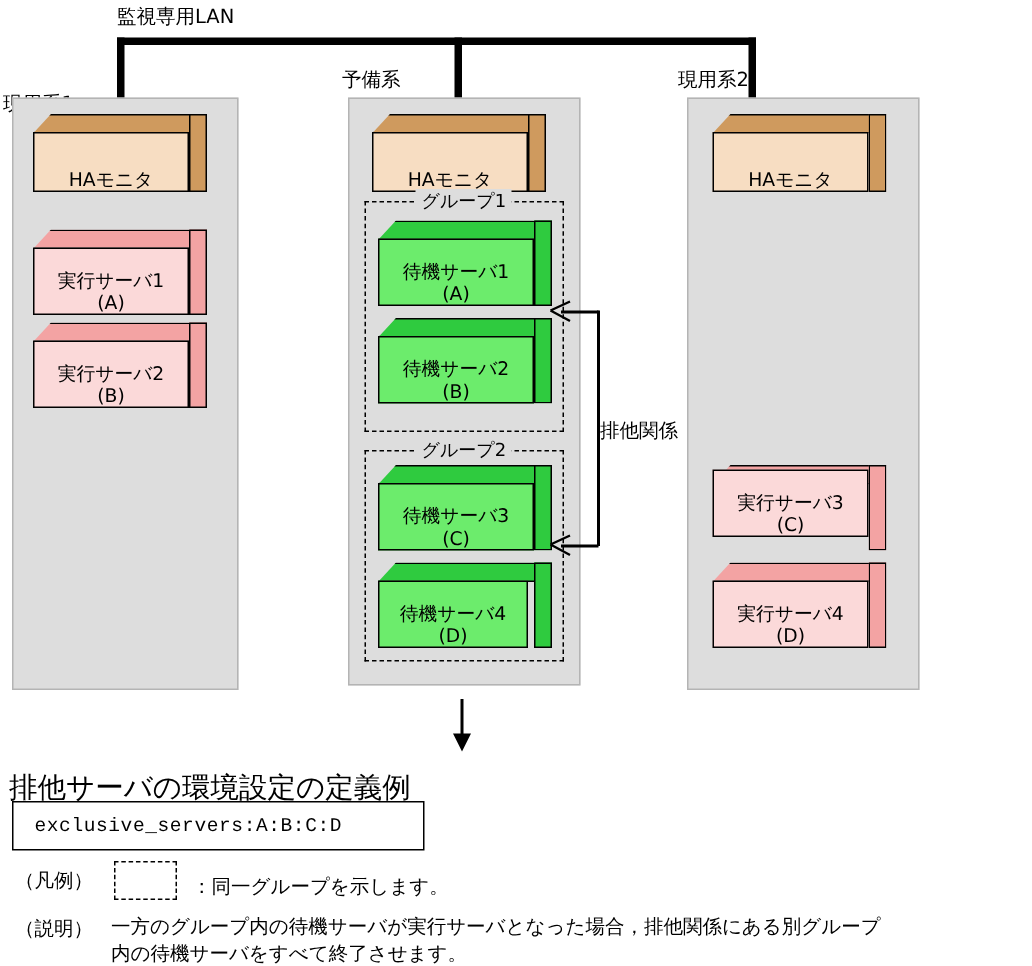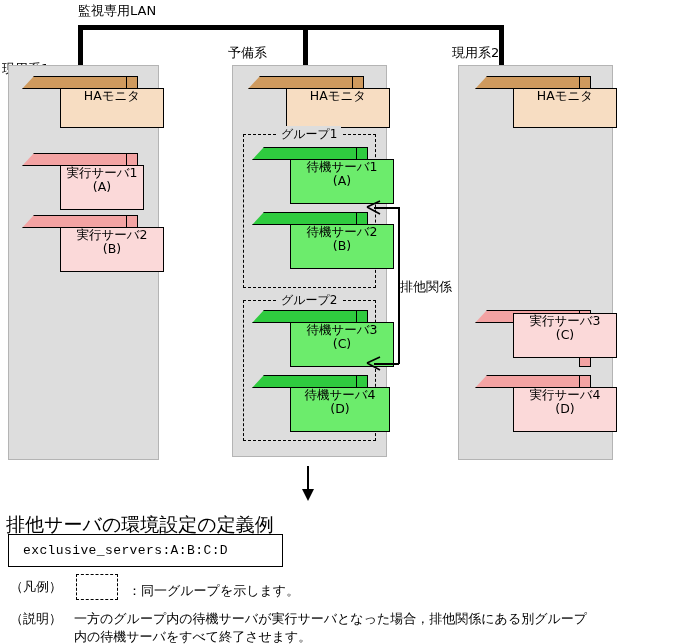--- a/index.html
+++ b/index.html
@@ -19,24 +19,23 @@
   .panel{background:#dddddd;border:1px solid #b4b4b4;}
   .panel-label{font-size:13px;white-space:nowrap;}
 
   
   .box3d{position:absolute;}
   .box3d .face{
     position:absolute;left:0;bottom:0;
     border:1px solid #000;
     box-sizing:border-box;
     display:flex;flex-direction:column;
-    align-items:center;justify-content:flex-start;
+    align-items:center;justify-content:flex-end;
     line-height:1.15;
     text-align:center;
-    margin-left:38px;
   }
   .box3d .top,.box3d .side{position:absolute;border:1px solid #000;box-sizing:border-box;}
   .box3d .top{clip-path:polygon(0 100%,12px 0,100% 0,calc(100% - 12px) 100%);}
   .box3d .side{clip-path:polygon(0 0,100% -12px,100% 100%,0 100%);}
   .box3d .lbl-main{font-size:12.5px;}
   .box3d .lbl-sub{font-size:12.5px;}
 
   
   .ha .face{background:#f7ddc2;}
   .ha .top{background:#cf9a5e;}
@@ -102,21 +101,21 @@
   <div class="top" style="left:0;top:0;width:116px;height:13px;"></div>
   <div class="side" style="left:104px;top:0;width:12px;height:52px;"></div>
   <div class="face" style="width:104px;height:40px;">
     <div class="lbl-main">HAモニタ</div>
   </div>
 </div>
 
 <div class="abs box3d act" style="left:22px;top:153px;width:116px;height:57px;">
   <div class="top" style="left:0;top:0;width:116px;height:13px;"></div>
   <div class="side" style="left:104px;top:0;width:12px;height:57px;"></div>
-  <div class="face" style="width:84px;height:45px;">
+  <div class="face" style="width:104px;height:45px;">
     <div class="lbl-main">実行サーバ1</div>
     <div class="lbl-sub">(A)</div>
   </div>
 </div>
 
 <div class="abs box3d act" style="left:22px;top:215px;width:116px;height:57px;">
   <div class="top" style="left:0;top:0;width:116px;height:13px;"></div>
   <div class="side" style="left:104px;top:0;width:12px;height:57px;"></div>
   <div class="face" style="width:104px;height:45px;">
     <div class="lbl-main">実行サーバ2</div>

